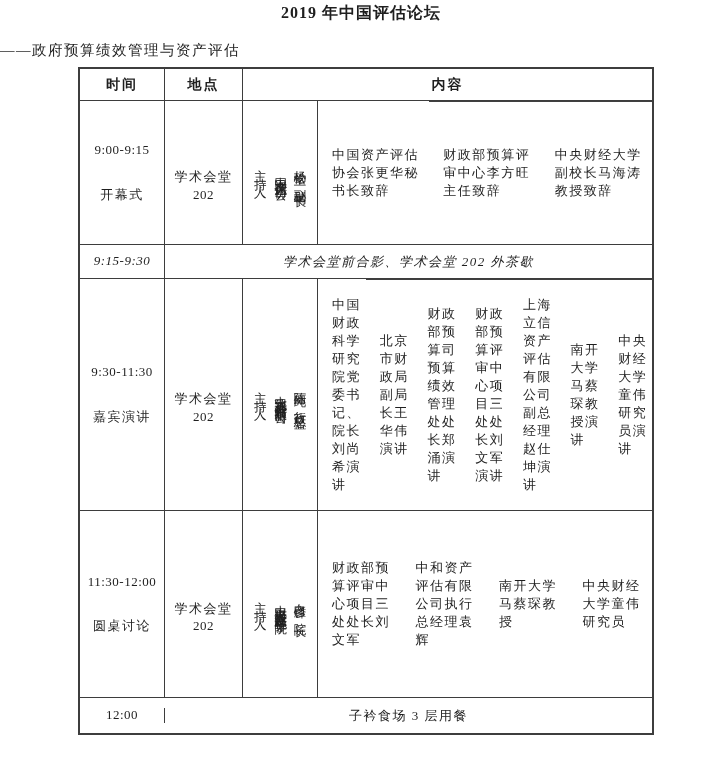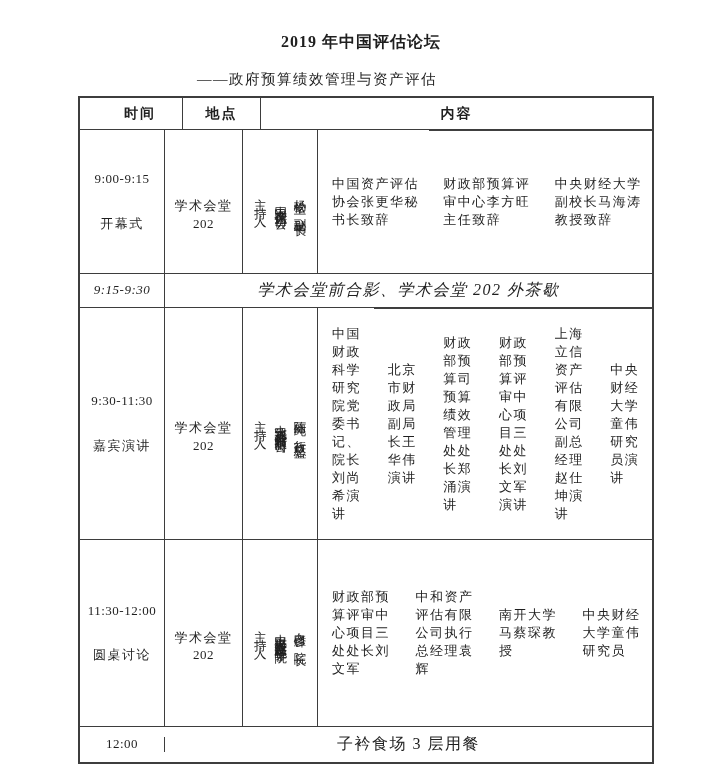--- a/index.html
+++ b/index.html
@@ -11,48 +11,48 @@
   }
   .page {
     position: relative;
     width: 727px;
     height: 768px;
     background: #ffffff;
     overflow: hidden;
   }
   .doc-title {
     margin: 0;
-    padding-top: 32px;
+    padding-top: 3px;
     width: 722px;
     text-align: center;
     font-size: 16px;
     font-weight: bold;
     letter-spacing: 1px;
   }
   .doc-subtitle {
     width: 634px;
     margin-top: 17px;
-    text-align: center;
+    text-align: left;
     font-size: 14.5px;
     letter-spacing: 1.5px;
   }
   .schedule-table {
     box-sizing: border-box;
     width: 576px;
     margin-left: 78px;
     margin-top: 7px;
     border: 2px solid #3d3d3d;
     background: #ffffff;
   }
   .row {
     display: flex;
     align-items: stretch;
   }
   .row + .row { border-top: 1px solid #3d3d3d; }
-  .hh  { height: 31px; margin-left: 18px; }
+  .hh  { height: 31px; }
   .h1r { height: 143px; }
   .h2r { height: 33px; font-style: italic; }
   .h3r { height: 231px; }
   .h4r { height: 186px; }
   .h5r { height: 35px; align-items: center; }
   .cell {
     box-sizing: border-box;
     border-right: 1px solid #3d3d3d;
     display: flex;
     flex-direction: column;
@@ -101,21 +101,21 @@
     padding-left: 14px;
     font-size: 13px;
     letter-spacing: 1.5px;
   }
   .ruled .agenda-item + .agenda-item { border-top: 1px solid #404040; }
   .merged-cell {
     flex: 1 1 auto;
     display: flex;
     align-items: center;
     justify-content: center;
-    font-size: 16px;
+    font-size: 13px;
     letter-spacing: 1.5px;
   }
 </style>
 </head>
 <body>
 
 <div class="page">
 
   <h1 class="doc-title">2019 年中国评估论坛</h1>
   <div class="doc-subtitle">——政府预算绩效管理与资产评估</div>
@@ -169,20 +169,21 @@
         <span class="v v-label">主持人</span>
         <span class="v">中水致远资产评估有限公司</span>
         <span class="v">陈丽纯 行政总监</span>
       </div>
       <div class="content-col ruled">
         <div class="agenda-item">中国财政科学研究院党委书记、院长刘尚希演讲</div>
         <div class="agenda-item">北京市财政局副局长王华伟演讲</div>
         <div class="agenda-item">财政部预算司预算绩效管理处处长郑涌演讲</div>
         <div class="agenda-item">财政部预算评审中心项目三处处长刘文军演讲</div>
         <div class="agenda-item">上海立信资产评估有限公司副总经理赵仕坤演讲</div>
+        <div class="agenda-item">南开大学马蔡琛教授演讲</div>
         <div class="agenda-item">中央财经大学童伟研究员演讲</div>
       </div>
     </div>
 
     <div class="row h4r">
       <div class="cell time-col stack2">
         <div class="small-txt">11:30-12:00</div>
         <div class="small-txt cn">圆桌讨论</div>
       </div>
       <div class="cell place-col stack2">

